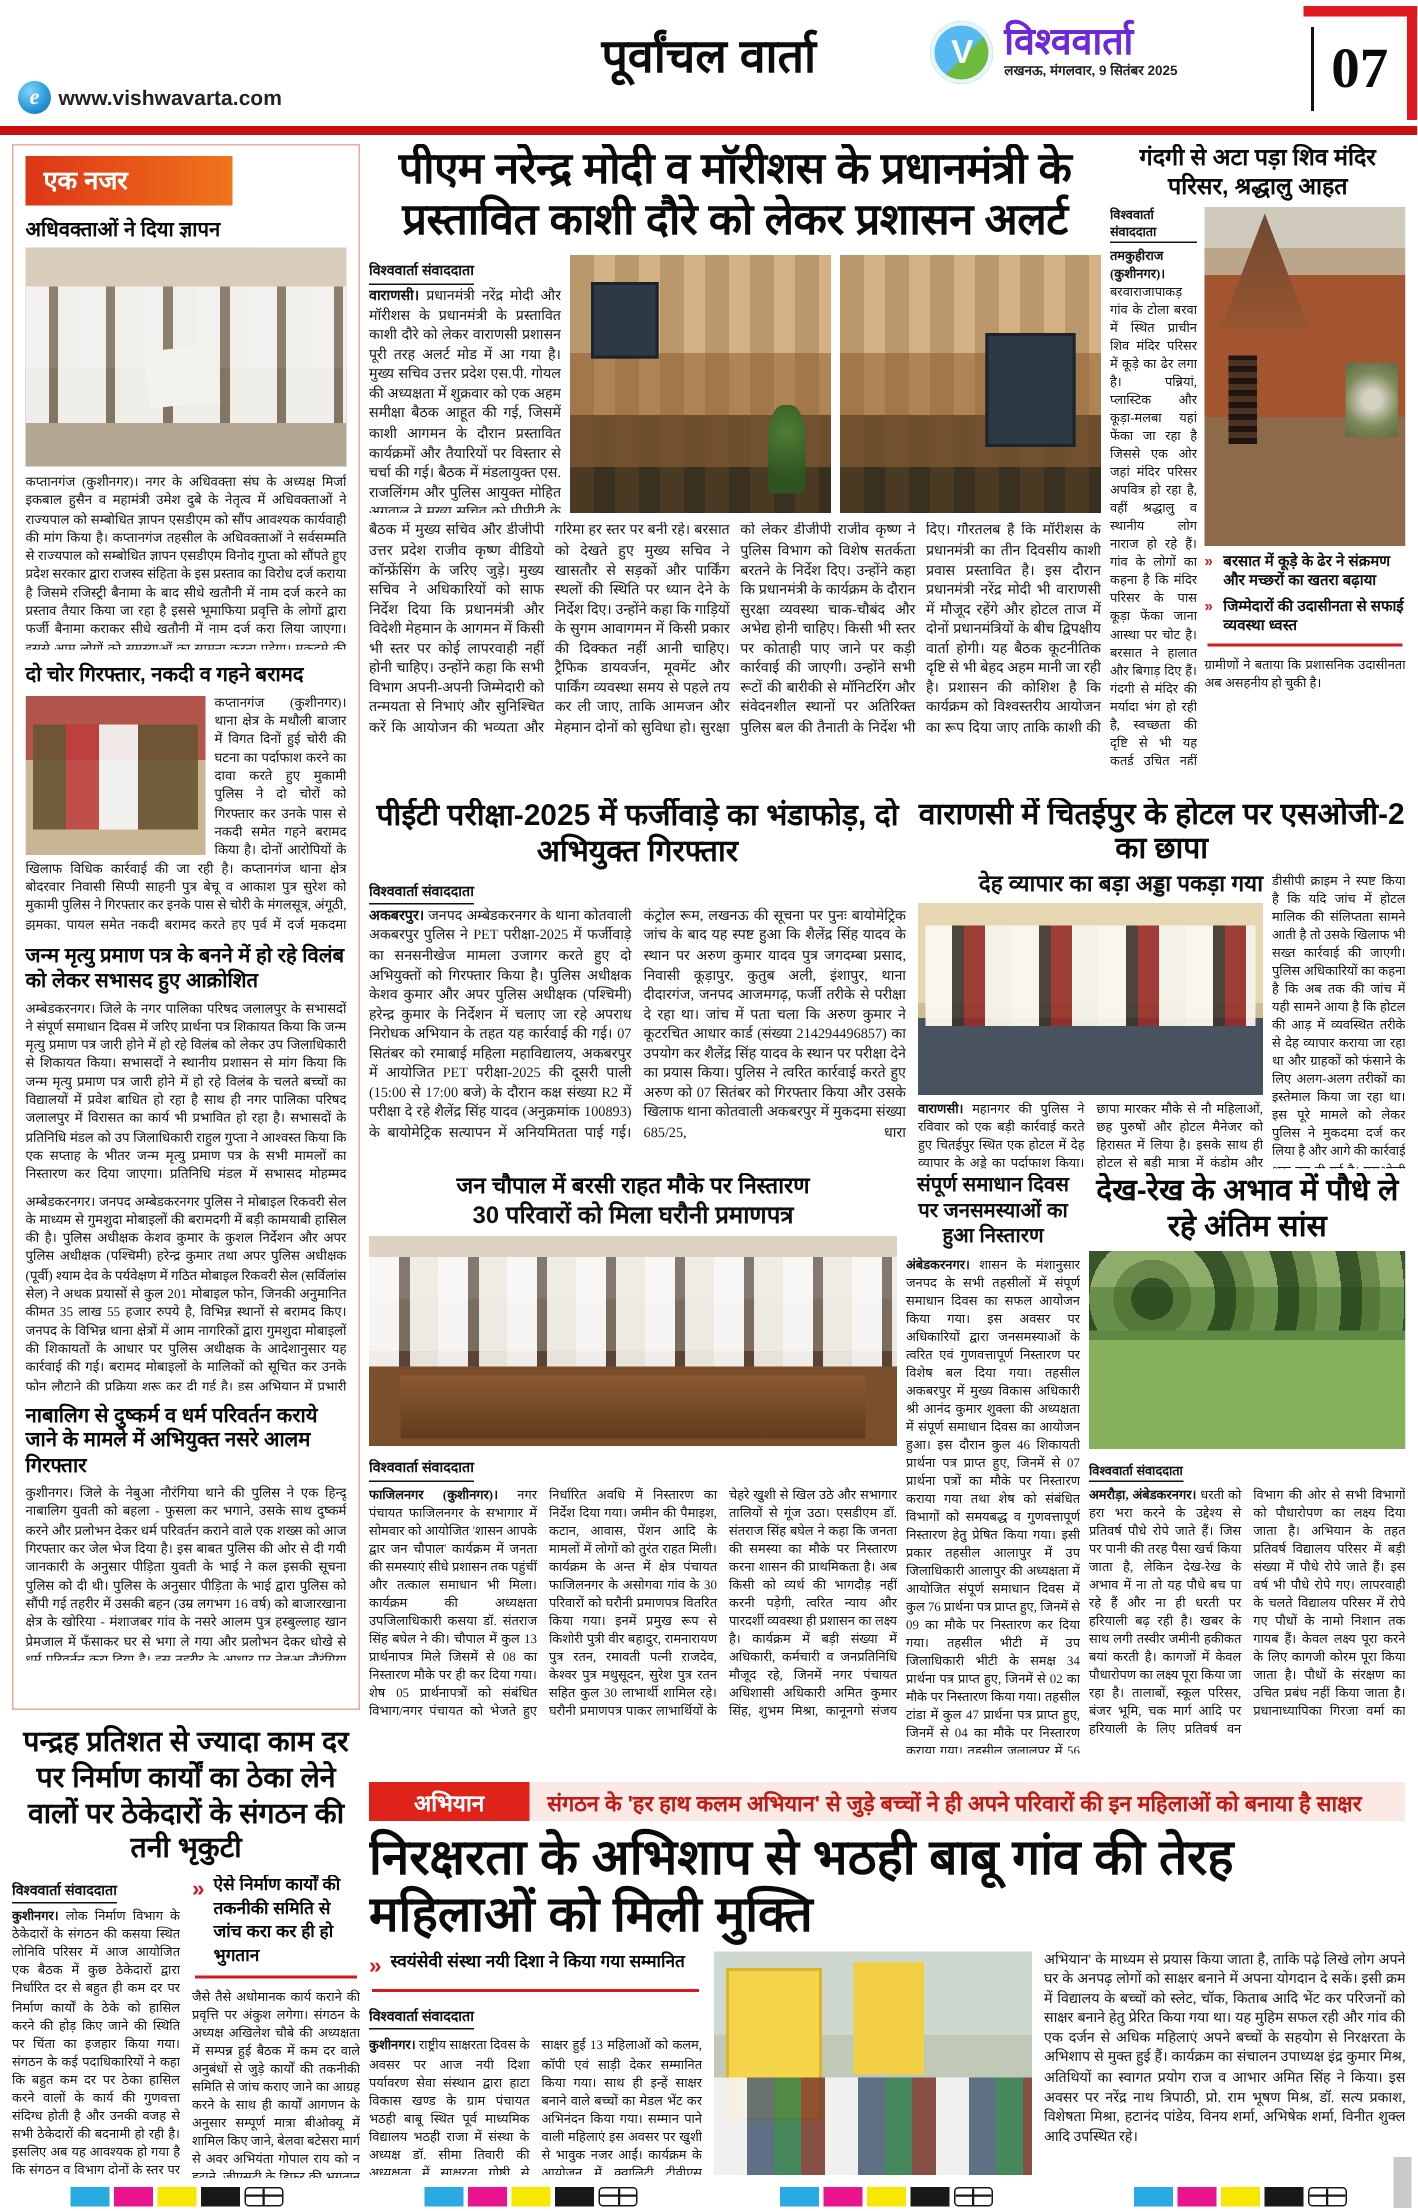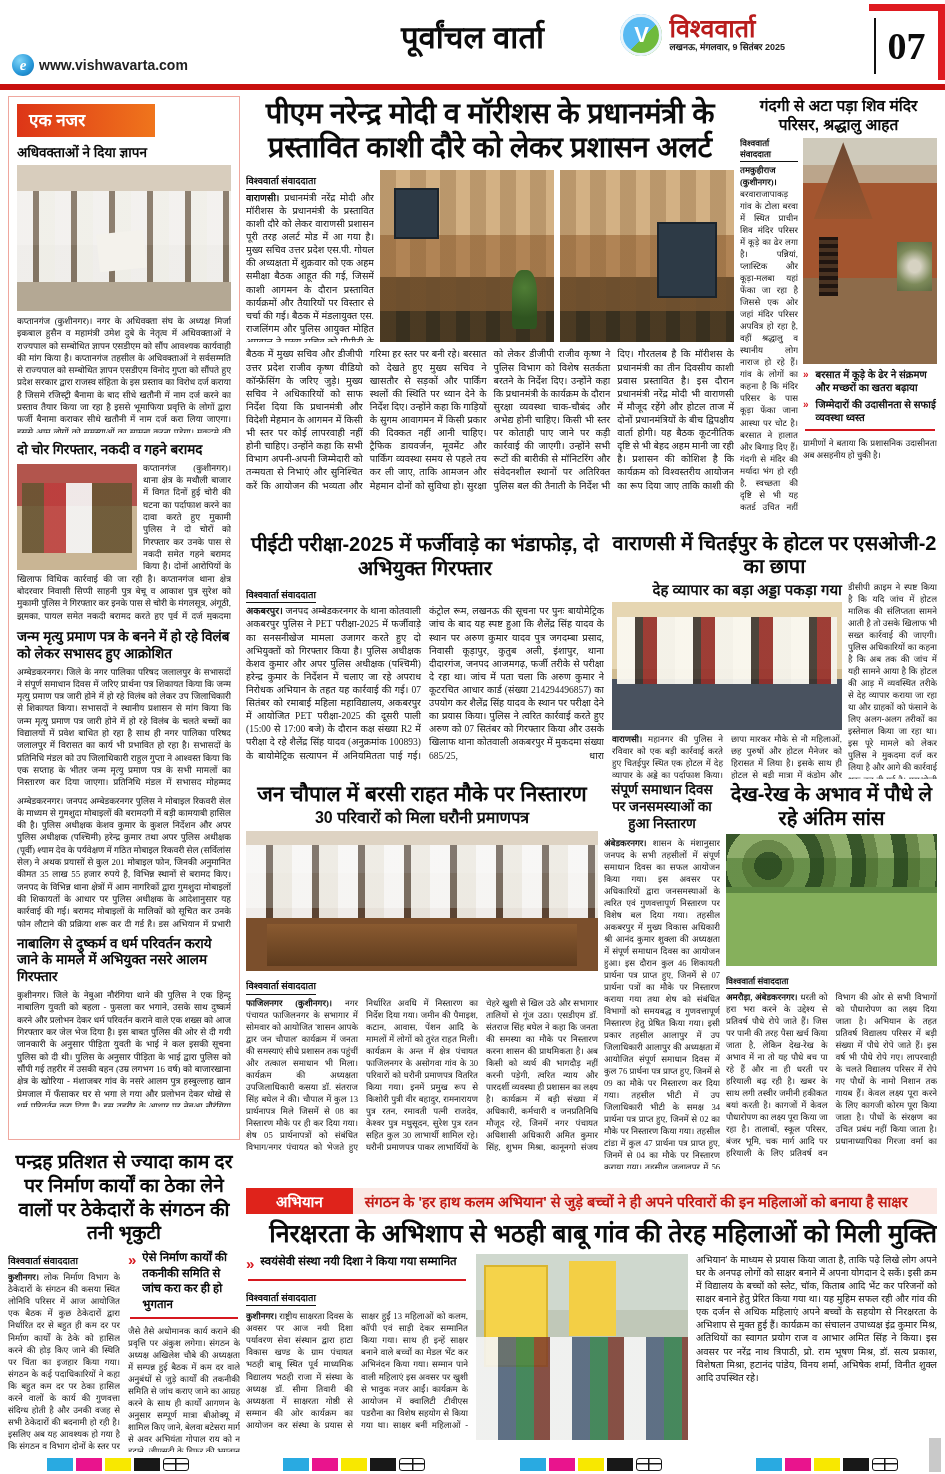--- a/index.html
+++ b/index.html
@@ -13,21 +13,21 @@
         font:bold 14px "Liberation Sans",sans-serif;color:#222}
   .e-icon{width:22px;height:22px;border-radius:50%;color:#fff;display:flex;align-items:center;justify-content:center;
           background:radial-gradient(circle at 35% 30%,#7fd4f7,#2596d8 60%,#0f6aa8);
           font:italic bold 15px "Liberation Serif",serif}
   .section-title{position:absolute;left:0;right:0;top:22px;text-align:center;
         font:800 31px/1 "Liberation Sans",sans-serif;color:#0c0c0c}
   .brand{position:absolute;right:160px;top:14px;display:flex;align-items:center;gap:7px}
   .globe{width:42px;height:42px;border-radius:50%;color:#fff;display:flex;align-items:center;justify-content:center;
          background:linear-gradient(135deg,#57b9f2 0 55%,#6fba3c 55% 100%);
          font:bold 22px "Liberation Sans",sans-serif;box-shadow:inset 0 0 0 3px #e8f4fb}
-  .brand-name{font:800 25px/1 "Liberation Sans",sans-serif;color:#b91c1c}
+  .brand-name{font:800 25px/1 "Liberation Sans",sans-serif;color:#6d28d9}
   .brand-date{font:bold 9px/1.5 "Liberation Sans",sans-serif;color:#222}
   .pageno{position:absolute;right:0;top:4px;width:76px;height:76px;
           border-top:7px solid #df1a20;border-right:7px solid #df1a20;
           display:flex;align-items:center;justify-content:center;
           font:800 38px "Liberation Serif",serif;color:#0c0c0c}
   .pageno-inner{border-left:2px solid #111;padding:6px 8px 6px 12px}
   .redrule{position:absolute;top:84px;left:0;right:0;height:6px;background:#c8100e}
 
   
   .byline{font:bold 9.5px/1.3 "Liberation Sans",sans-serif;border-bottom:1px solid #111;
@@ -114,41 +114,41 @@
   #sog{position:absolute;left:612px;top:532px;width:325px;height:247px;overflow:hidden}
   .sog-h{font-size:20px;line-height:1.15;text-align:center;margin-bottom:3px}
   .sog-sub{font:600 15px/1.2 "Liberation Sans",sans-serif;text-align:right;margin-bottom:3px}
   .sog-row{display:flex;gap:6px}
   .sog-left{width:230px}
   .sog-right{flex:1;overflow:hidden;height:220px}
   .sog-ph{width:100%;height:128px;margin-bottom:3px}
 
   
   #chaupal{position:absolute;left:246px;top:782px;width:352px;height:402px;overflow:hidden}
-  .chau-h{font-size:21px;line-height:1.15;text-align:center}
+  .chau-h{font-size:15px;line-height:1.15;text-align:center}
   .chau-sub{font:600 16px/1.2 "Liberation Sans",sans-serif;text-align:center;margin:2px 0 4px}
   .chau-ph{width:100%;height:140px;margin-bottom:4px}
   #samadhan{position:absolute;left:604px;top:782px;width:116px;height:402px;overflow:hidden}
   .sam-h{font:800 13.5px/1.25 "Liberation Sans",sans-serif;text-align:center;margin-bottom:4px}
   #plants{position:absolute;left:726px;top:782px;width:211px;height:402px;overflow:hidden}
   .pl-h{font-size:20px;line-height:1.2;text-align:center;margin-bottom:4px}
   .pl-ph{width:100%;height:132px;margin-bottom:4px}
 
   
   #contract{position:absolute;left:8px;top:1150px;width:232px;height:302px;overflow:hidden}
   .con-h{font-size:19px;line-height:1.25;text-align:center;margin-bottom:5px}
   .con-grid{display:flex;gap:8px}
   .con-col{width:50%;overflow:hidden;height:226px}
 
   
   #literacy{position:absolute;left:246px;top:1188px;width:691px;height:262px;overflow:hidden}
   .kickrow{display:flex;align-items:center;background:#fbe9e5;margin-bottom:5px}
   .kicker{background:#df231b;color:#fff;font:800 15px "Liberation Sans",sans-serif;padding:3px 30px}
   .strap{color:#c21a14;font:800 14.5px "Liberation Sans",sans-serif;padding:0 12px}
-  .lit-h{font-size:25px;line-height:1.15;text-align:right;margin-bottom:6px}
+  .lit-h{font-size:33px;line-height:1.15;text-align:left;margin-bottom:6px}
   .lit-row{display:flex;gap:8px}
   .lit-left{width:222px}
   .lit-ph{width:212px;height:186px}
   .lit-right{flex:1;overflow:hidden;height:186px}
   .lit-cols{height:128px;margin-top:2px}
 
   
   #bars{position:absolute;left:0;right:0;top:1456px;height:16px;display:flex;justify-content:space-around;align-items:center}
   .grp{display:flex;gap:3px}
   .sw{width:26px;height:13px}

